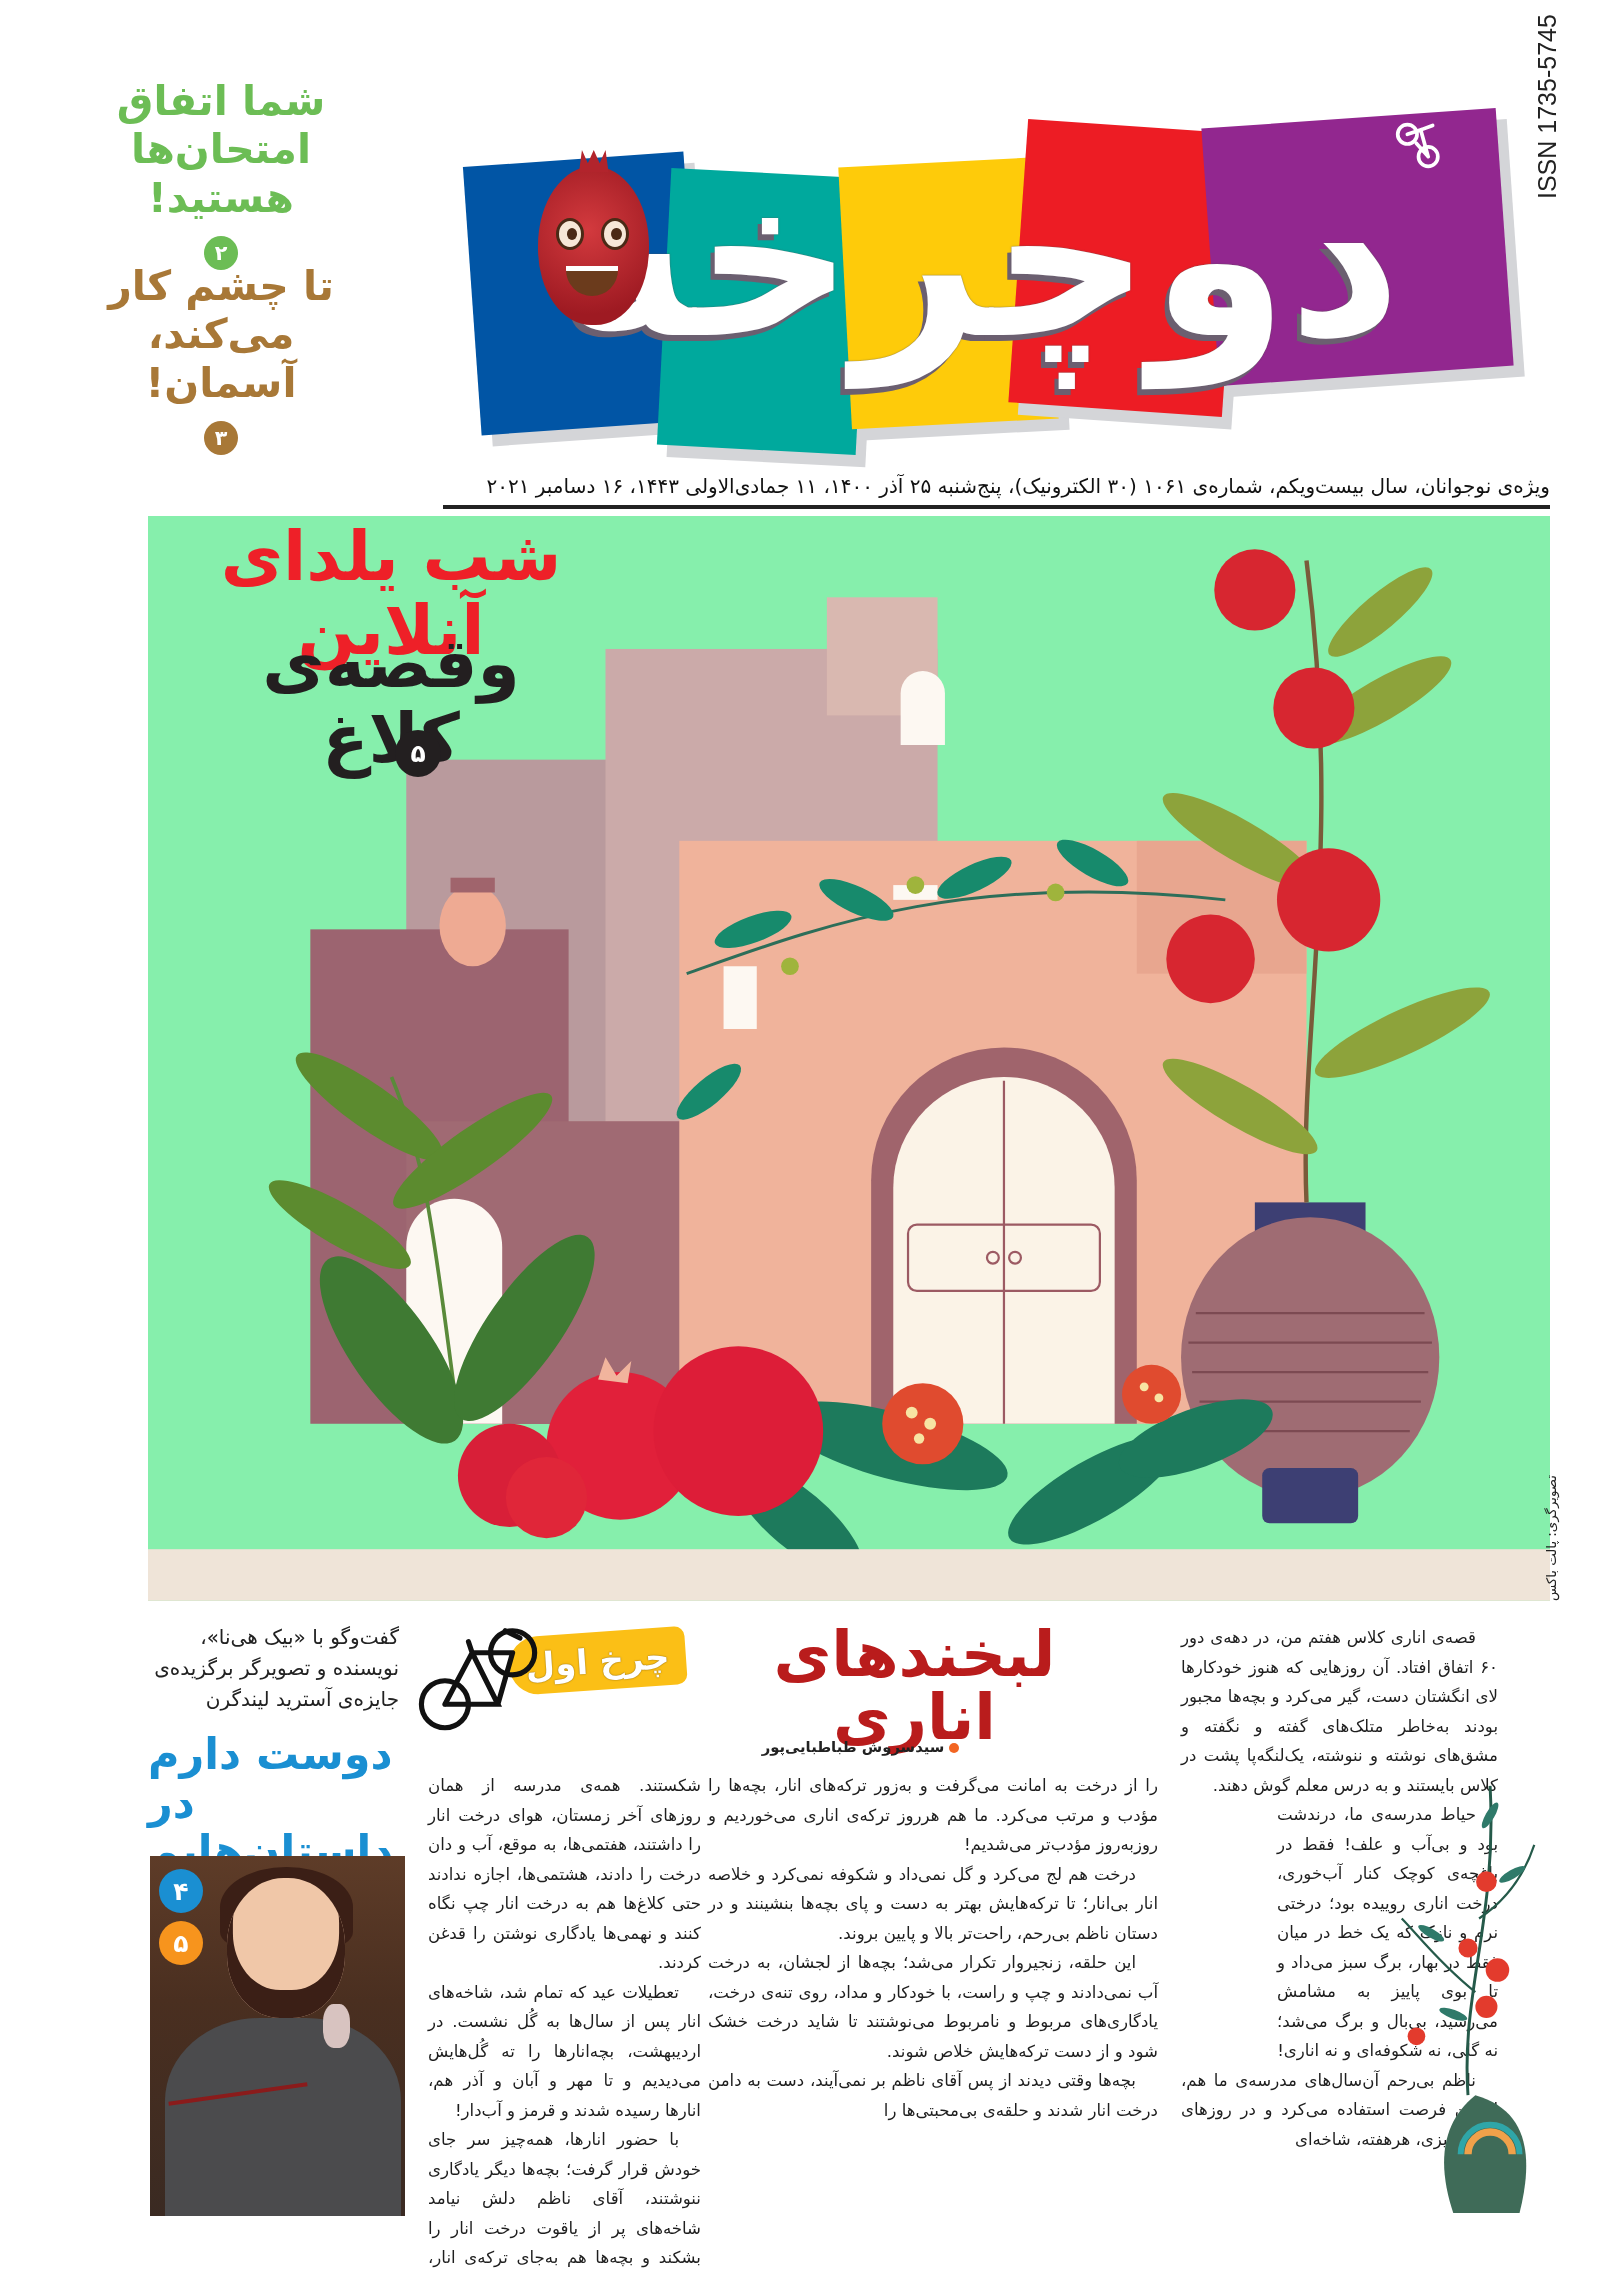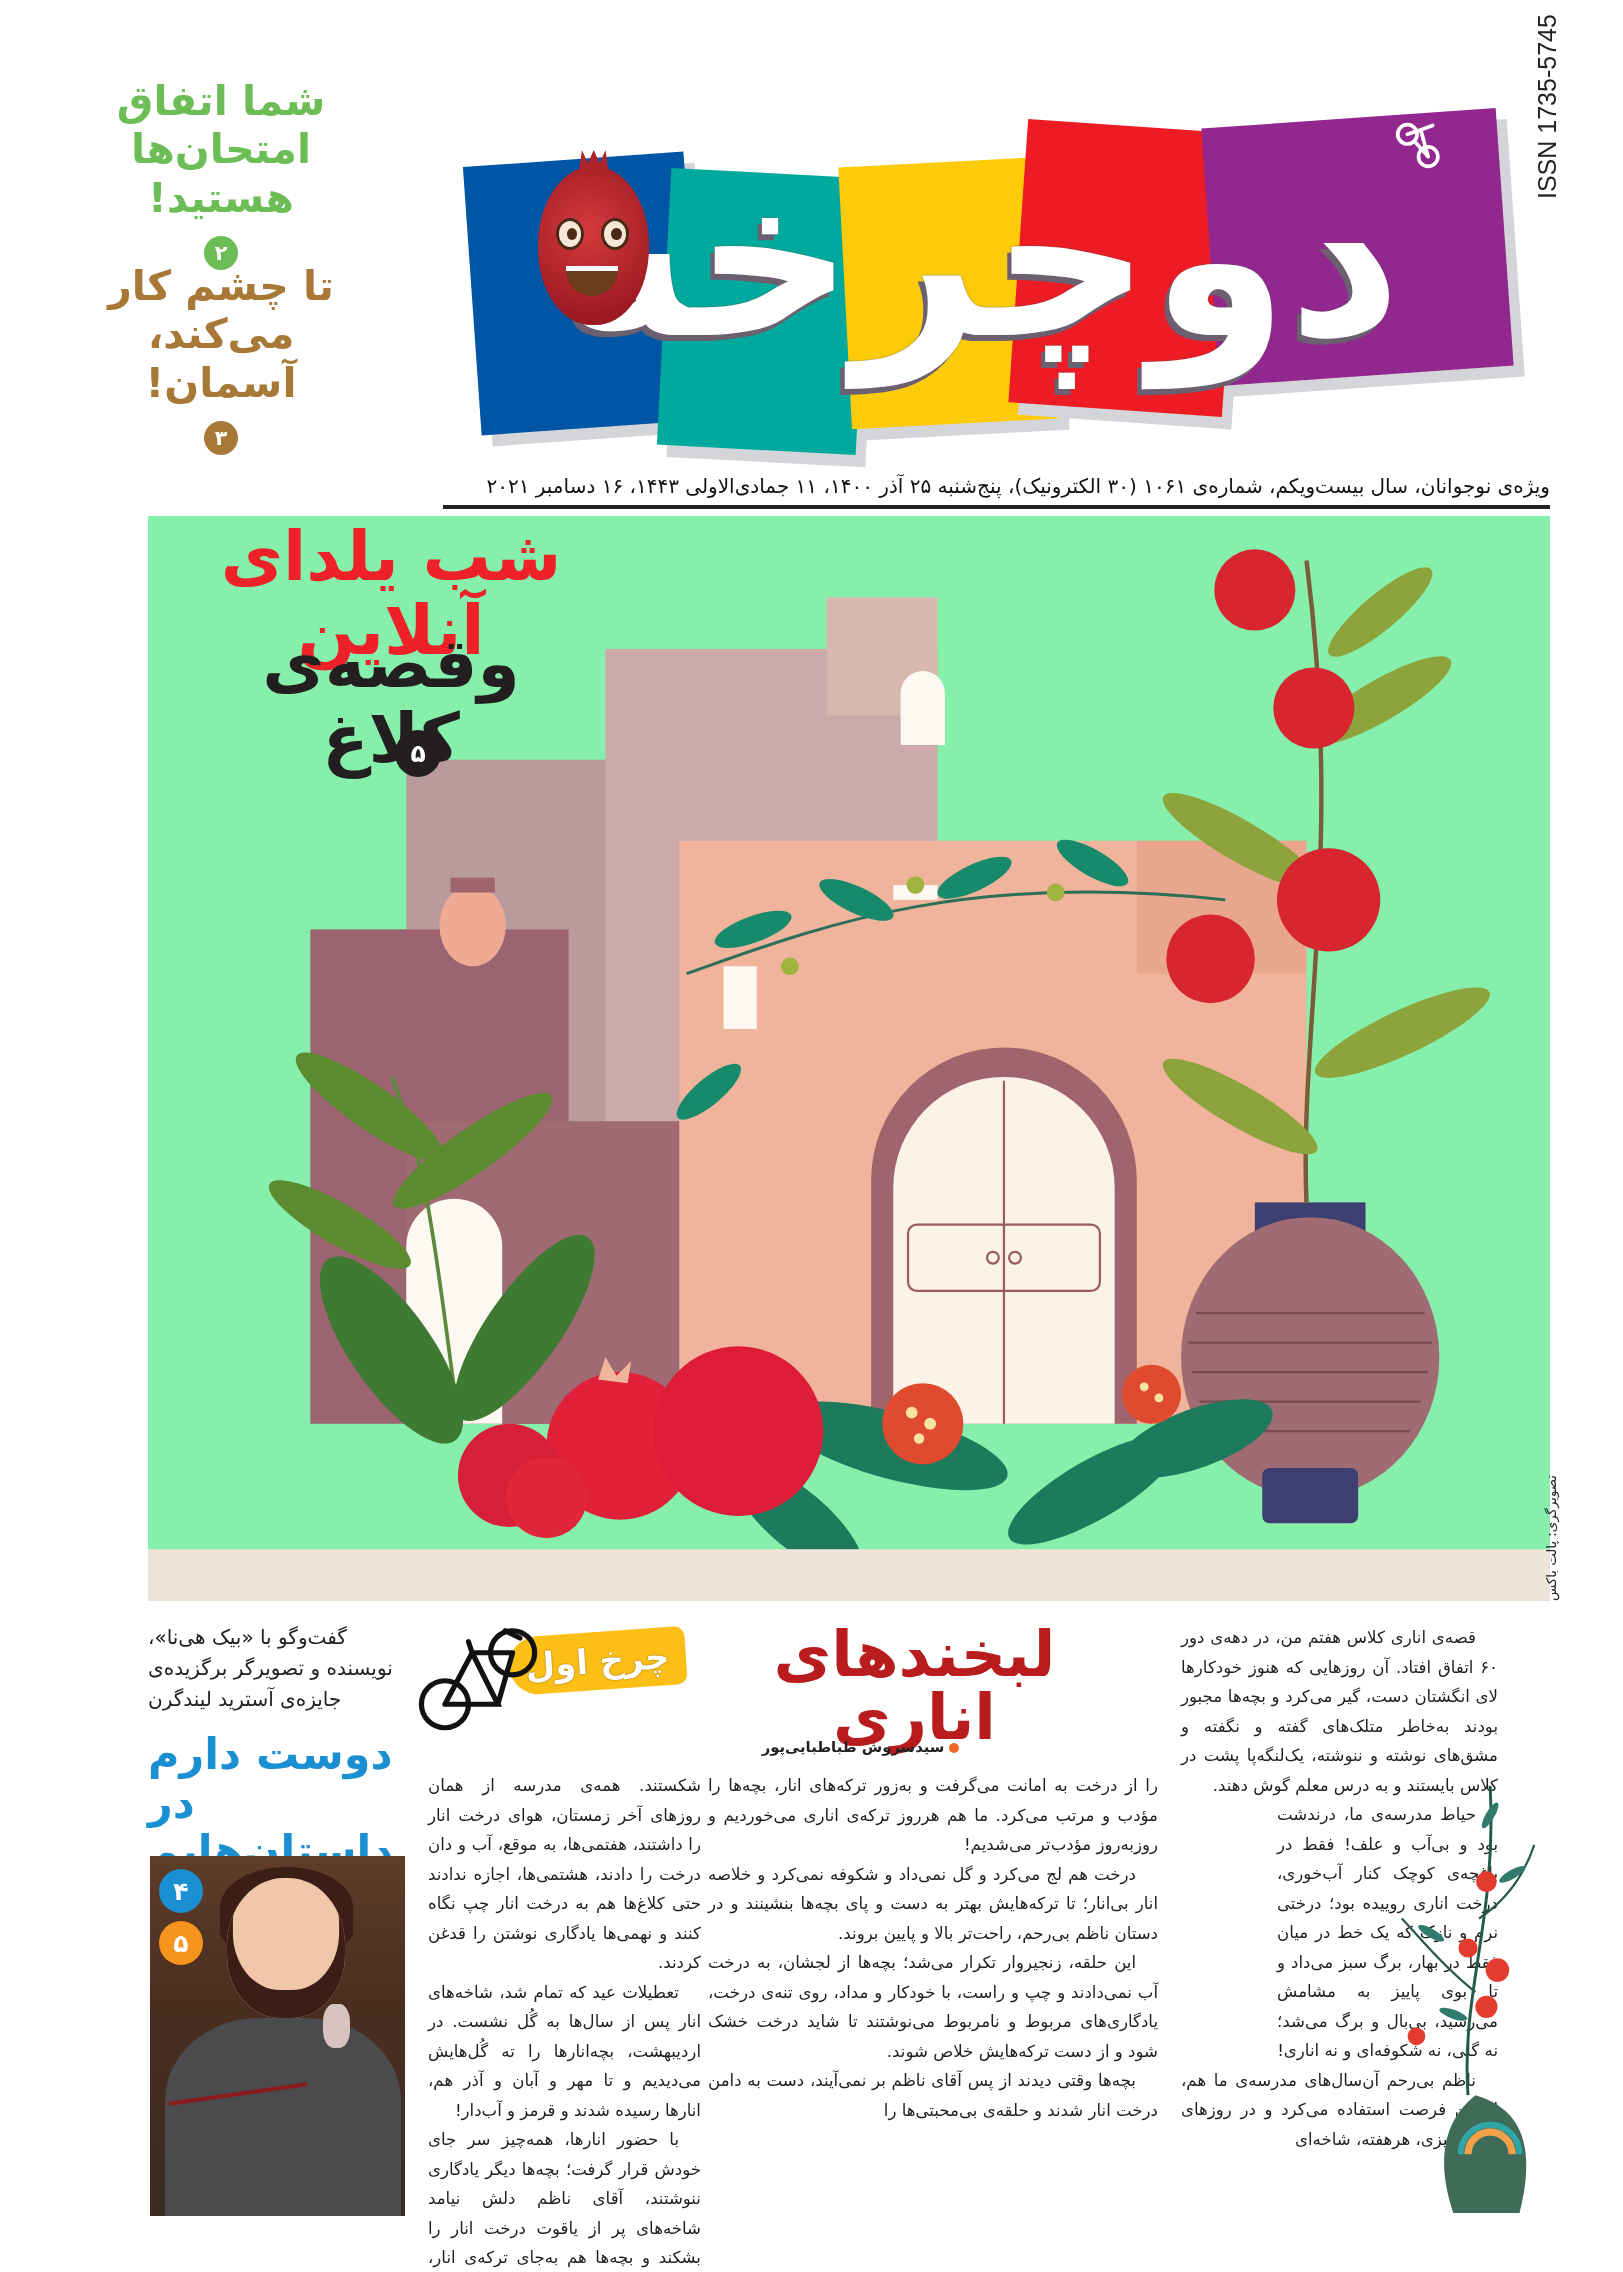--- a/index.html
+++ b/index.html
@@ -43,21 +43,21 @@
   .col-text p{text-indent:22px}
   .col-text p.noindent{text-indent:0}
 
   .headline{position:absolute;left:708px;top:1623px;width:413px;text-align:center;font-size:63px;font-weight:bold;color:#b91c1c;line-height:1}
   .kicker{position:absolute;left:509px;top:1632px;width:177px;height:58px;background:#fbbf16;border-radius:29.5px 10.3px 10.3px 29.5px;
     transform:rotate(-4deg);display:flex;align-items:center;justify-content:center;color:#fff;font-size:34px;font-weight:bold;text-shadow:0 0 1.5px #6b4a00}
   .bike-big{position:absolute;left:417px;top:1623px;width:125px;height:111px}
   .byline{position:absolute;left:664px;top:1738px;width:295px;text-align:right;font-size:14.8px;font-weight:bold;color:#222}
   .byline .dot{display:inline-block;width:10.3px;height:10.3px;border-radius:50%;background:#f26522;margin-left:4.4px;vertical-align:middle}
 
-  .side-intro{position:absolute;left:148px;top:1622px;width:251px;text-align:left;font-size:20px;line-height:31px;color:#222}
+  .side-intro{position:absolute;left:148px;top:1622px;width:251px;text-align:right;font-size:20px;line-height:31px;color:#222}
   .side-title{position:absolute;left:148px;top:1730px;width:251px;text-align:left;font-size:43px;font-weight:bold;color:#1a8fd2;line-height:1.13}
   .side-title .orange{color:#f7941d}
   .photo{position:absolute;left:150px;top:1856px;width:255px;height:360px;overflow:hidden;
     background:linear-gradient(180deg,#5e3c28 0%,#4a2f20 40%,#3a2a22 100%)}
   .photo .head{position:absolute;left:77px;top:22px;width:118px;height:140px;border-radius:48% 48% 45% 45%;background:#f0c7a8;box-shadow:0 -22px 0 5.9px #3b1f16 inset}
   .photo .hair{position:absolute;left:70px;top:11px;width:133px;height:81px;border-radius:50% 50% 20% 20%;background:#3b1f16}
   .photo .body{position:absolute;left:14.8px;top:162px;width:236px;height:207px;border-radius:40% 40% 0 0;background:#4b4b4d}
   .photo .doll{position:absolute;left:173px;top:148px;width:26.6px;height:44px;border-radius:40%;background:#d8c3c0}
   .photo .brush{position:absolute;left:18.4px;top:236px;width:140px;height:4.4px;background:#8a1b1b;transform:rotate(-8deg)}
   .photo .badge{position:absolute;left:8.9px;width:44px;height:44px;border-radius:50%;color:#fff;font-size:25px;font-weight:bold;display:flex;align-items:center;justify-content:center}

